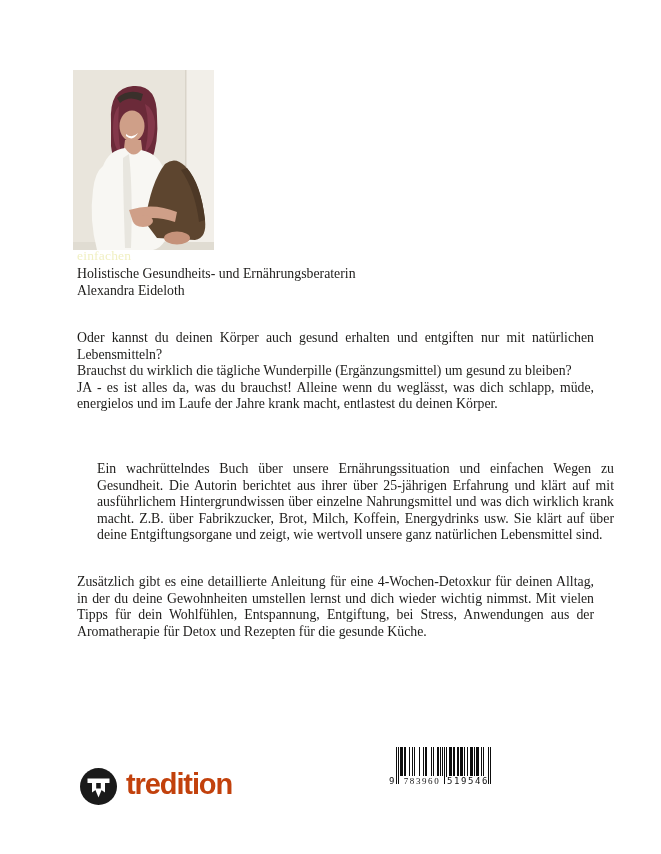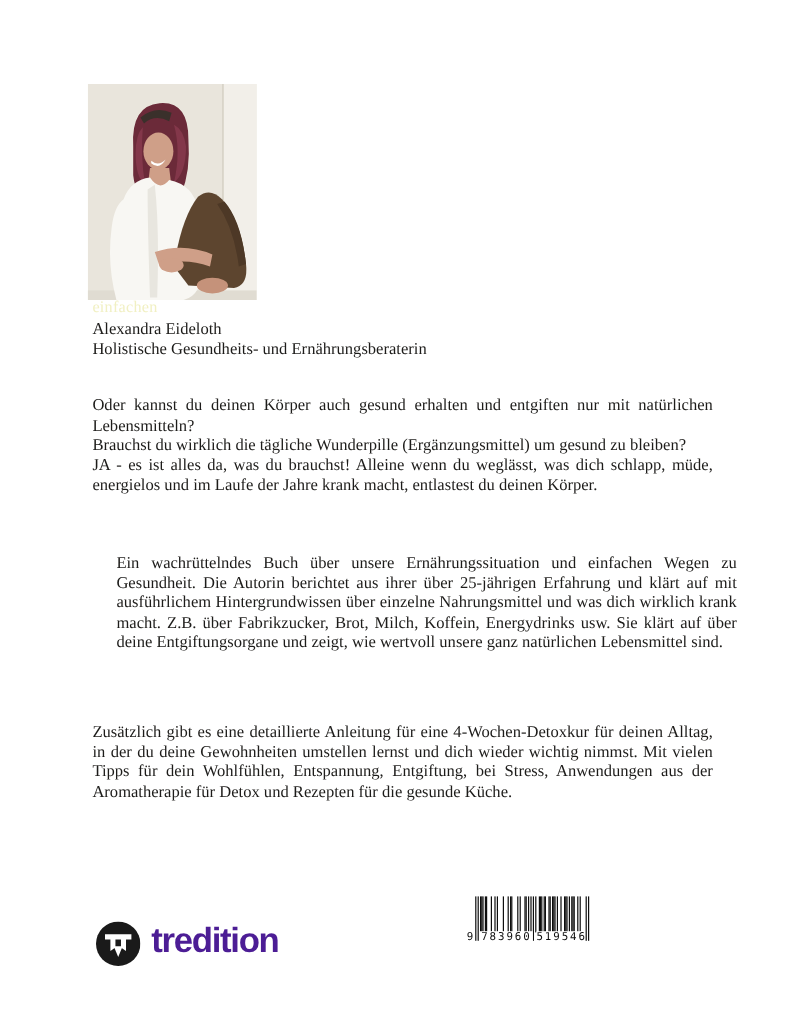--- a/index.html
+++ b/index.html
@@ -20,36 +20,36 @@
   .copy p{margin:0;font-size:13.8px;line-height:16.6px;}
   .author{top:266px;}
   .block{text-align:justify;}
   .block1{top:330px;}
   .block2{top:461px;margin-left:20px;}
   .block3{top:574px;}
   
   .brand{position:absolute;left:80px;top:767px;height:38px;display:flex;align-items:center;}
   .brand-mark{width:37px;height:37px;flex:0 0 auto;}
   .brand-name{
-    font-family:"Liberation Sans", sans-serif;font-weight:700;color:#4c1d95;
+    font-family:"Liberation Sans", sans-serif;font-weight:700;color:#c2410c;
     font-size:29px;letter-spacing:-1.1px;margin-left:9px;padding-bottom:3px;
   }
   
   .barcode{position:absolute;left:396px;top:747px;width:95px;height:42px;}
   .bars{position:absolute;left:0;top:0;width:95px;height:38px;}
   .bar{position:absolute;top:0;width:1px;background:#0d0d0d;}
   .bar.data{height:30px;}
   .bar.guard{height:37px;}
   .digits{
     position:absolute;top:29px;left:0;width:95px;height:12px;
     font-family:"DejaVu Sans Mono", monospace;font-size:9px;color:#111;
   }
   .digits span{position:absolute;top:0;white-space:pre;}
   .digit-lead{left:-7px;}
-  .digit-g1{left:4px;width:44px;text-align:center;letter-spacing:1.6px;background:#fff;}
+  .digit-g1{left:4px;width:44px;text-align:center;letter-spacing:1.6px;background:#fff;font-family:Liberation Serif, serif;}
   .digit-g2{left:51px;width:40px;letter-spacing:1.6px;background:#fff;}
 </style>
 </head>
 <body>
 
 <div class="page">
 
   <div class="photo">
     <svg width="141" height="180" viewBox="0 0 141 180">
       <rect x="0" y="0" width="141" height="180" fill="#e9e5dc"></rect>
@@ -80,35 +80,35 @@
 
       <ellipse cx="70" cy="151" rx="10" ry="6" fill="#cf9f88"></ellipse>
 
       <ellipse cx="104" cy="168" rx="13" ry="6.5" fill="#c5927a"></ellipse>
     </svg>
   </div>
 
   <div class="caption">einfachen</div>
 
   <div class="copy author" style="position:absolute;">
+    <p>Holistische Gesundheits- und Ernährungsberaterin</p>
     <p>Alexandra Eideloth</p>
-    <p>Holistische Gesundheits- und Ernährungsberaterin</p>
   </div>
 
   <div class="copy block block1" style="position:absolute;">
     <p>Oder kannst du deinen Körper auch gesund erhalten und entgiften nur mit natürlichen Lebensmitteln?</p>
     <p>Brauchst du wirklich die tägliche Wunderpille (Ergänzungsmittel) um gesund zu bleiben?</p>
     <p>JA - es ist alles da, was du brauchst! Alleine wenn du weglässt, was dich schlapp, müde, energielos und im Laufe der Jahre krank macht, entlastest du deinen Körper.</p>
   </div>
 
   <div class="copy block block2" style="position:absolute;">
     <p>Ein wachrüttelndes Buch über unsere Ernährungssituation und einfachen Wegen zu Gesundheit. Die Autorin berichtet aus ihrer über 25-jährigen Erfahrung und klärt auf mit ausführlichem Hintergrundwissen über einzelne Nahrungsmittel und was dich wirklich krank macht. Z.B. über Fabrikzucker, Brot, Milch, Koffein, Energydrinks usw.  Sie klärt auf über deine Entgiftungsorgane und zeigt, wie wertvoll unsere ganz natürlichen Lebensmittel sind.</p>
   </div>
 
-  <div class="copy block block3" style="position:absolute;margin-top:28px;">
+  <div class="copy block block3" style="position:absolute;">
     <p>Zusätzlich gibt es eine detaillierte Anleitung für eine 4-Wochen-Detoxkur für deinen Alltag, in der du deine Gewohnheiten umstellen lernst und dich wieder wichtig nimmst. Mit vielen Tipps für dein Wohlfühlen, Entspannung, Entgiftung, bei Stress, Anwendungen aus der Aromatherapie für Detox und Rezepten für die gesunde Küche.</p>
   </div>
 
   <div class="brand">
     <svg class="brand-mark" viewBox="0 0 37 37">
       <circle cx="18.5" cy="18.5" r="18.5" fill="#1a1a1a"></circle>
       <path fill="#ffffff" d="M7.5,10.5 L29.5,10.5 L29.5,15 L25,15 L25,24.5 L20.8,21.5 L20.8,15 L16.2,15 L16.2,21.5 L12,24.5 L12,15 L7.5,15 Z"></path>
       <path fill="#ffffff" d="M14.8,20.5 L22.2,20.5 L18.5,29.5 Z"></path>
     </svg>
     <div class="brand-name">tredition</div>

